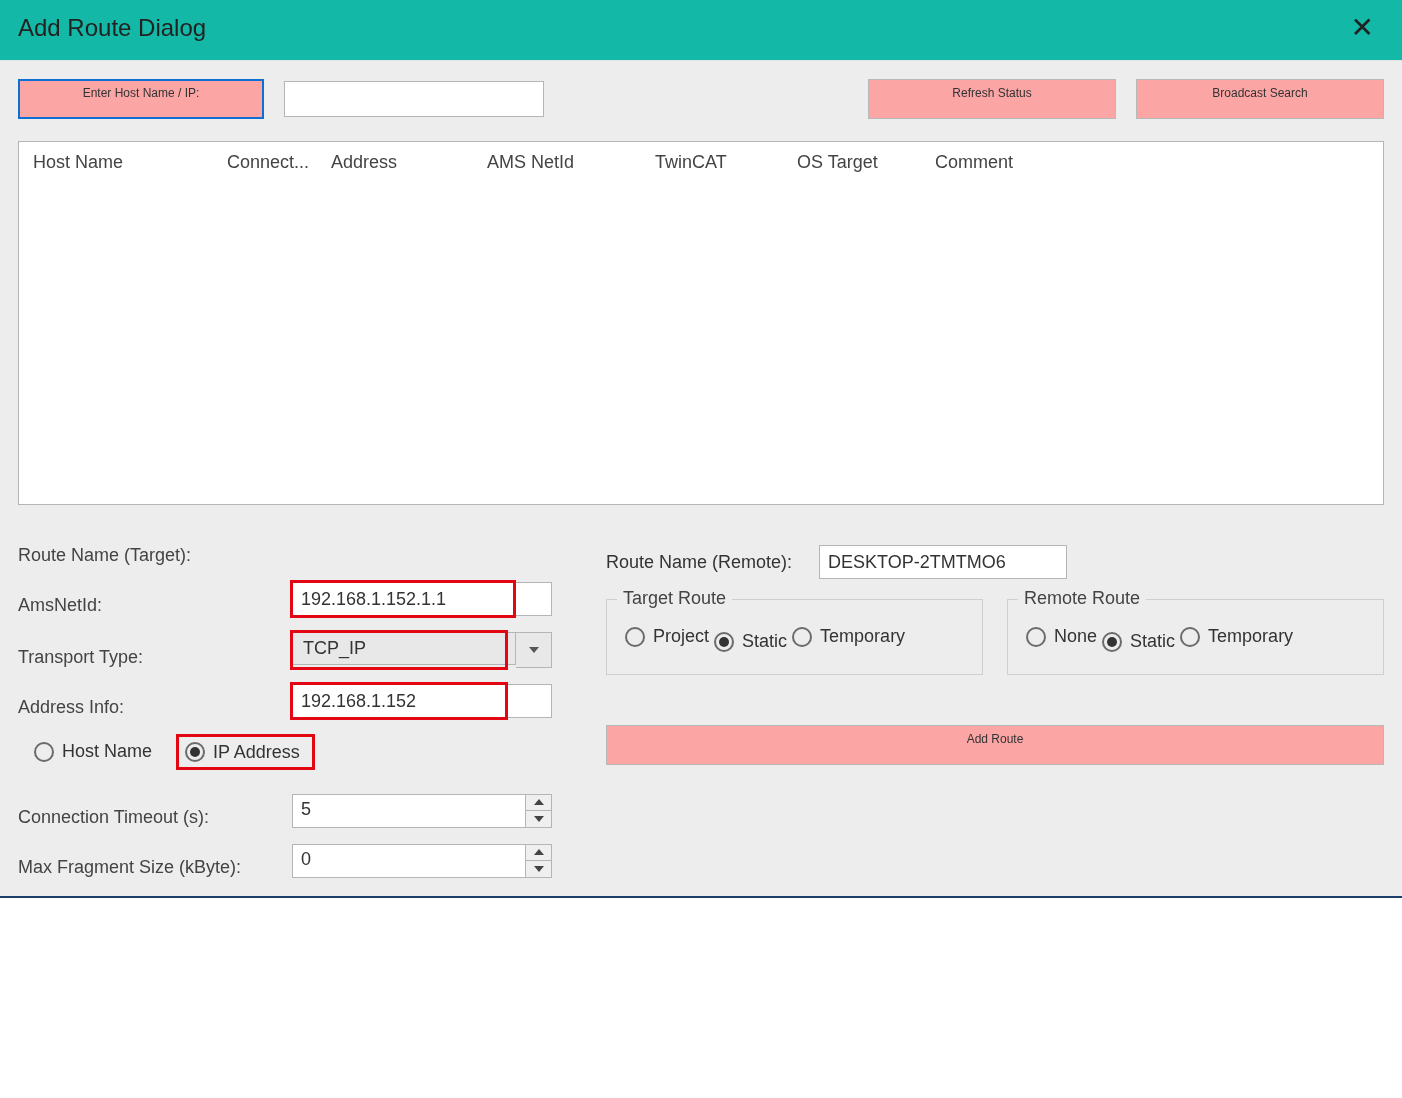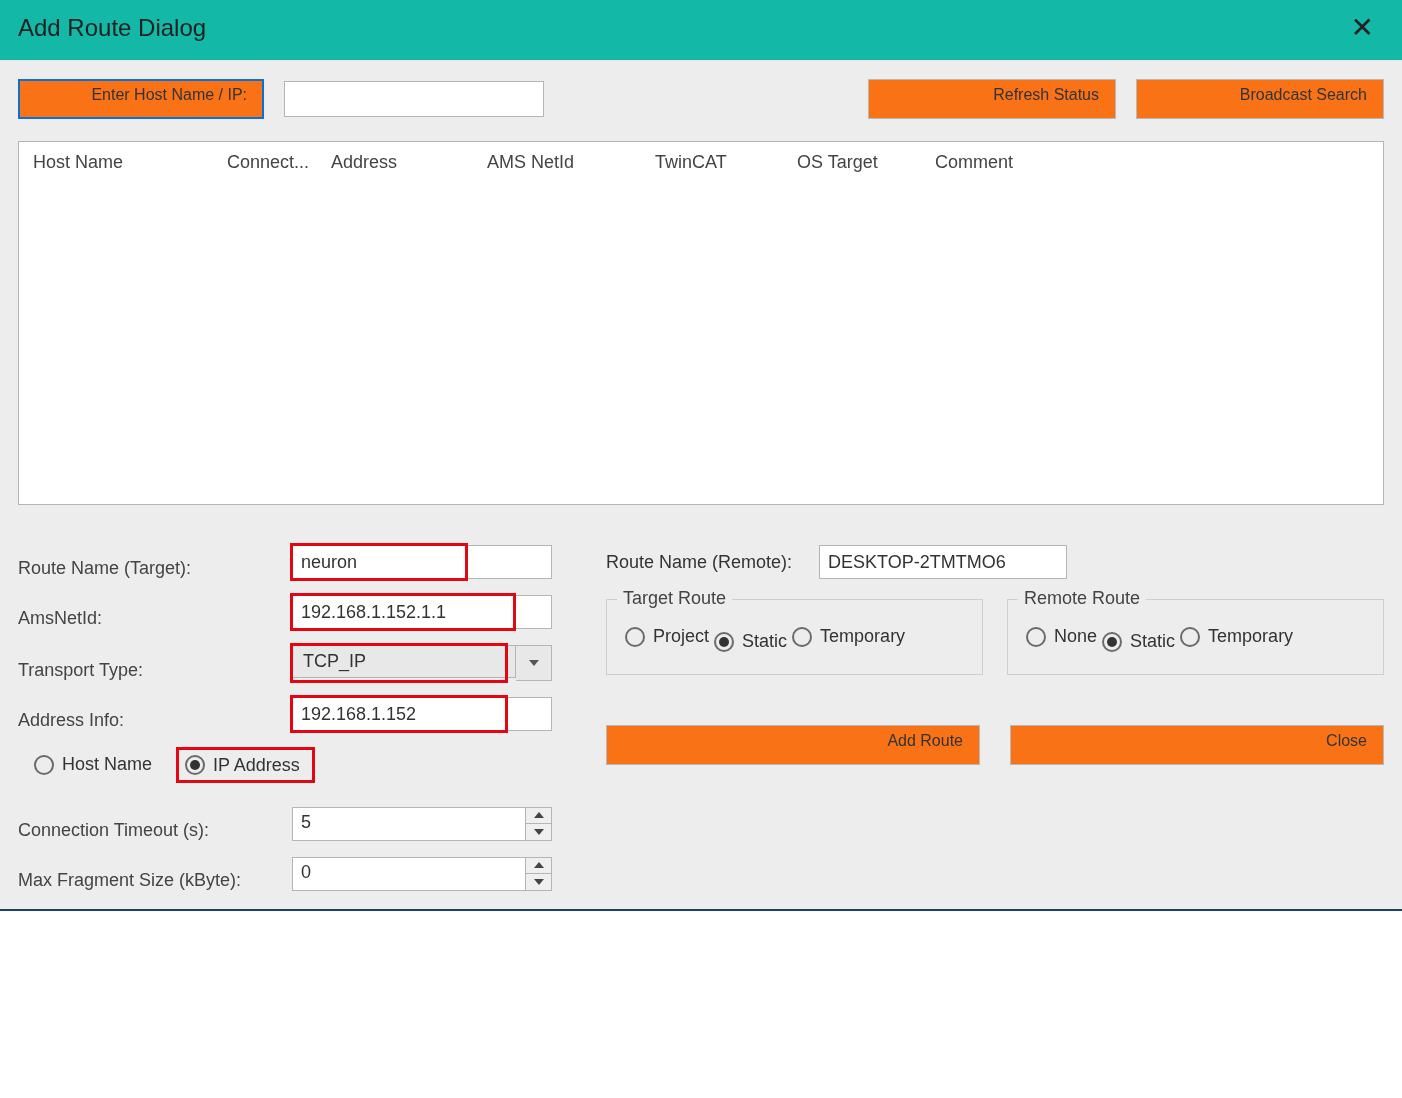--- a/index.html
+++ b/index.html
@@ -39,27 +39,27 @@
     border-top: 1px solid #e2e2e2;
     border-bottom: 2px solid #1b3e6b;
   }
   .toprow {
     display: flex;
     align-items: center;
     gap: 20px;
     margin-bottom: 22px;
   }
   .btn {
-    background: #f97316;
+    background: #fca5a5;
     border: 1px solid #b8b8b8;
     padding: 6px 16px;
-    font-size: 16px;
+    font-size: 12px;
     color: #333;
     cursor: pointer;
-    text-align: right;
+    text-align: center;
   }
   .btn-focus {
     border: 2px solid #0d6fd6;
     padding: 5px 15px;
   }
   .txtinput {
     background: #fff;
     border: 1px solid #b5b5b5;
     font-size: 18px;
     padding: 5px 8px;
@@ -293,24 +293,20 @@
         <div class="col-comm">Comment</div>
       </div>
     </div>
 
     <div class="lower">
 
       <div class="leftcol">
 
         <div class="formrow">
           <div class="label">Route Name (Target):</div>
-          <span class="halfmark-wrap">
-            <input class="txtinput w-route" value="neuron" style="">
-            <span class="halfmark" style="width:178px"></span>
-          </span>
         </div>
 
         <div class="formrow">
           <div class="label">AmsNetId:</div>
           <span class="halfmark-wrap">
             <input class="txtinput w-ams" value="192.168.1.152.1.1" style="">
             <span class="halfmark" style="width:226px"></span>
           </span>
         </div>
 
@@ -422,20 +418,19 @@
             </label>
             <label class="radio">
               <span class="rcircle"></span>
               <span>Temporary</span>
             </label>
           </div>
         </div>
 
         <div class="bottomrow">
           <div class="btn">Add Route</div>
-          <div class="btn">Close</div>
         </div>
 
       </div>
     </div>
 
   </div>
 </div>
 
 </body></html>

